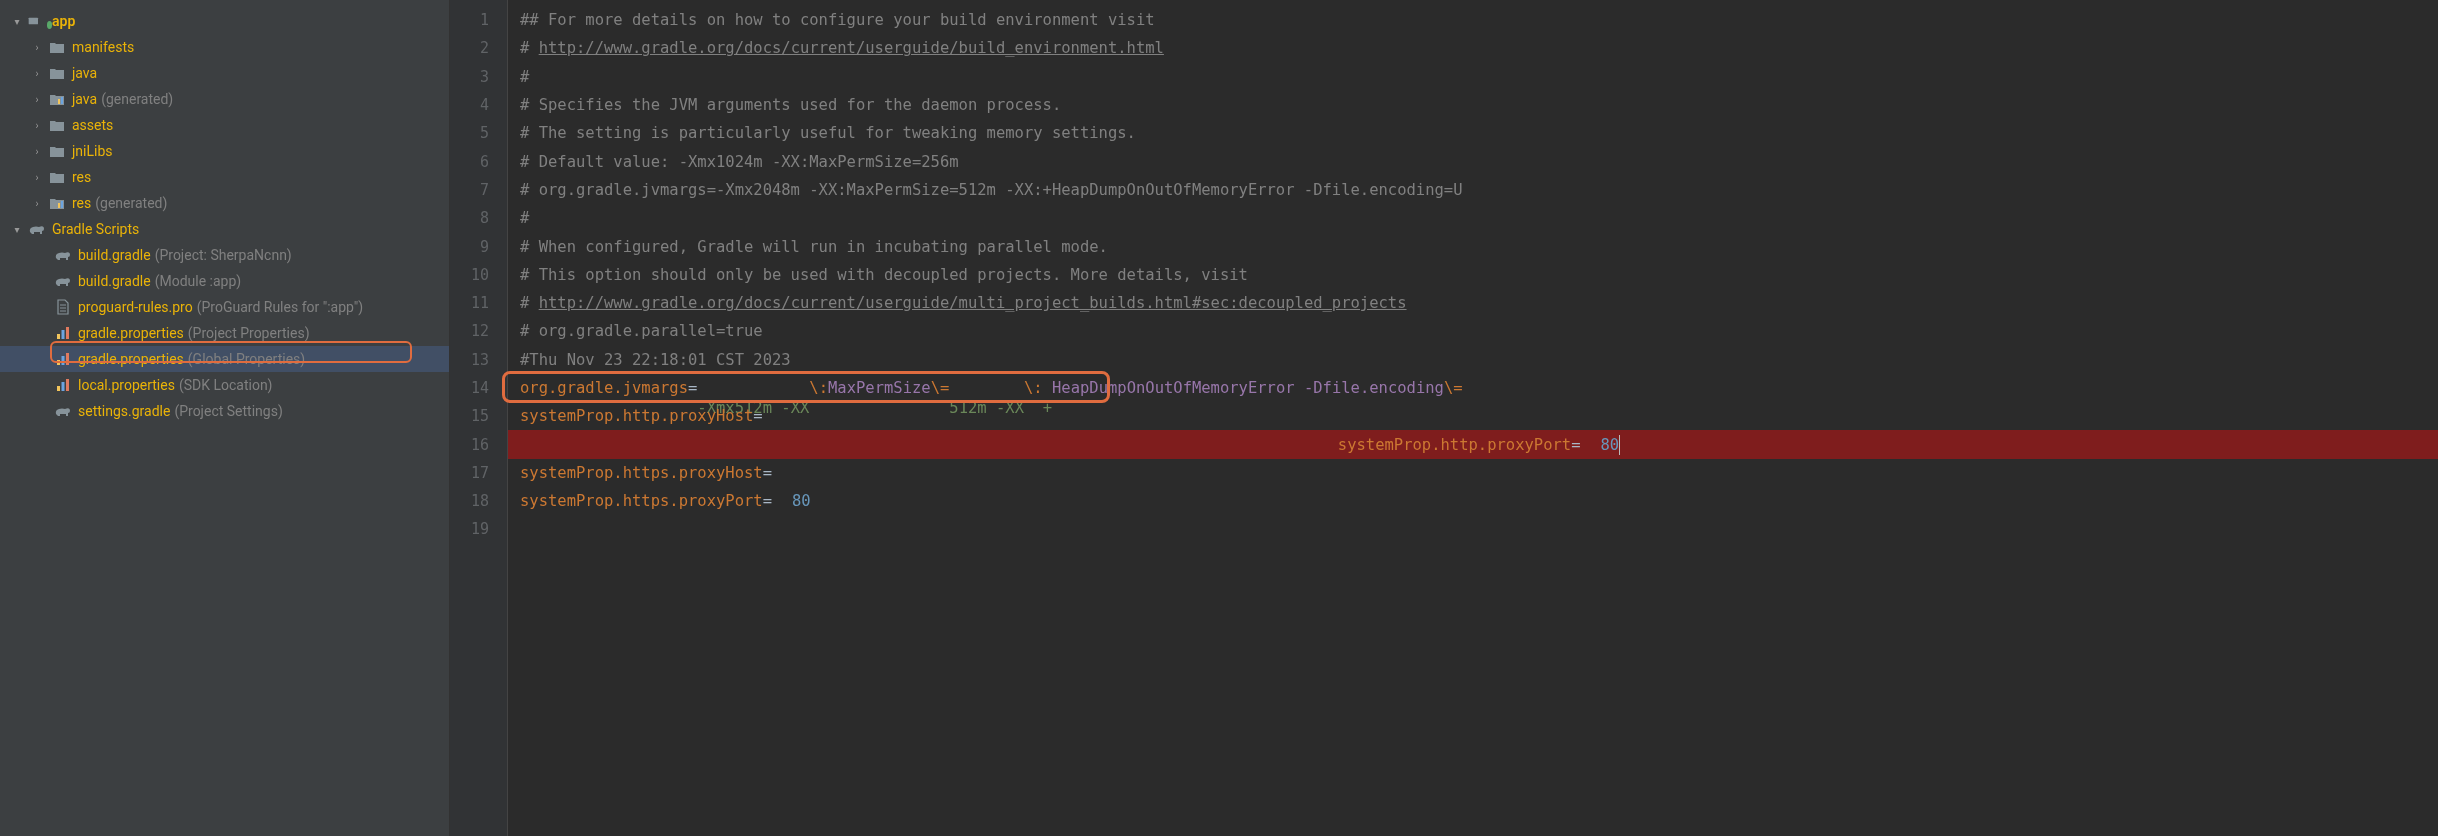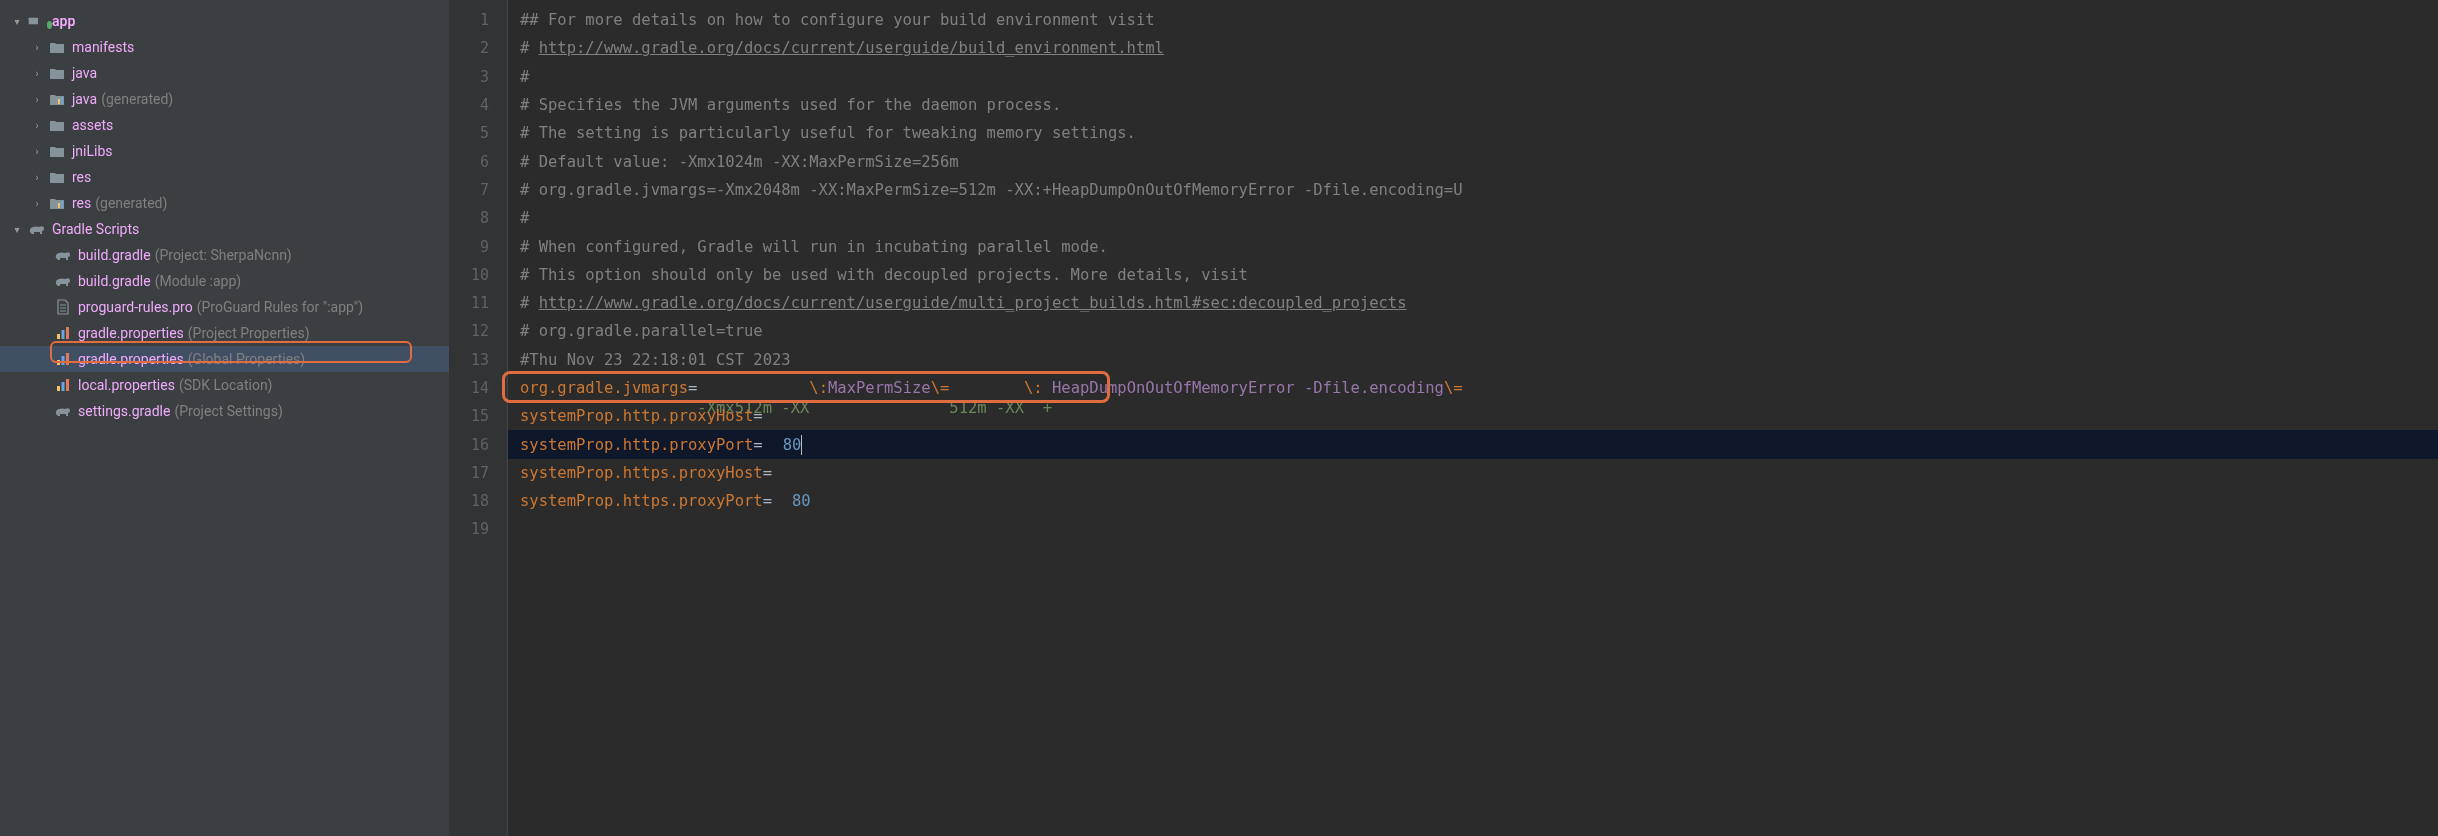--- a/index.html
+++ b/index.html
@@ -43,21 +43,21 @@
   width: 18px;
   height: 18px;
   margin-right: 6px;
   display: inline-flex;
   align-items: center;
   justify-content: center;
 }
 .folder-icon { color: #87939a; }
 .module-icon { color: #87939a; }
 .gradle-icon { color: #87939a; }
-.item-label { color: #f0abfc; }
+.item-label { color: #eab308; }
 .item-note { color: #808080; margin-left: 4px; }
 .indent-0 { padding-left: 10px; }
 .indent-1 { padding-left: 30px; }
 .indent-2 { padding-left: 54px; }
 .highlight-box {
   border: 2px solid #e06c3f;
   border-radius: 6px;
   position: absolute;
   pointer-events: none;
 }
@@ -90,21 +90,21 @@
   font-family: "Menlo", "Consolas", monospace;
   font-size: 15.5px;
   position: relative;
 }
 .code-line {
   height: 28.3px;
   display: flex;
   align-items: center;
   white-space: pre;
 }
-.code-line.current { background: #0f172a; margin-left:-12px; padding-left:12px; }
+.code-line.current { background: #7f1d1d; margin-left:-12px; padding-left:12px;justify-content:center; }
 .c-comment { color: #808080; }
 .c-link { color: #808080; text-decoration: underline; text-align: center; }
 .c-key { color: #cc7832; }
 .c-eq { color: #a9b7c6; }
 .c-val { color: #6a8759; margin-top: 40px; }
 .c-num { color: #6897bb; margin-left: 20px; }
 .c-esc { color: #cc7832; }
 .c-special { color: #9876aa; }
 .caret {
   display: inline-block;

